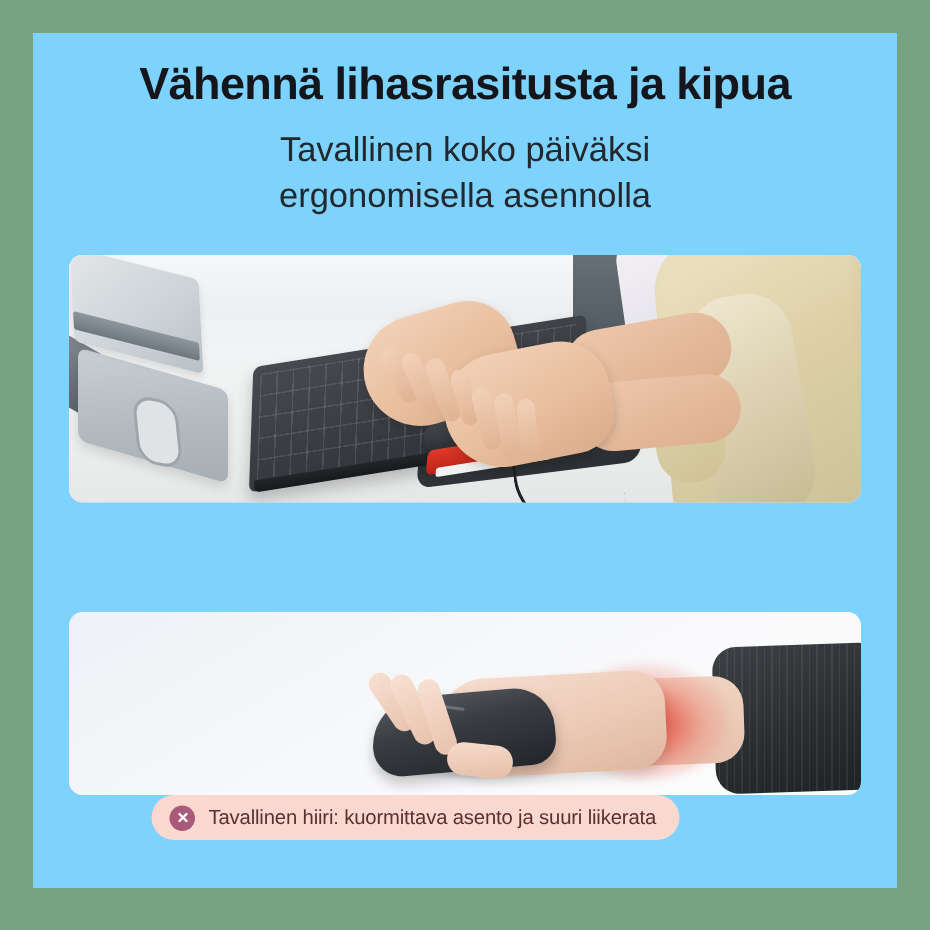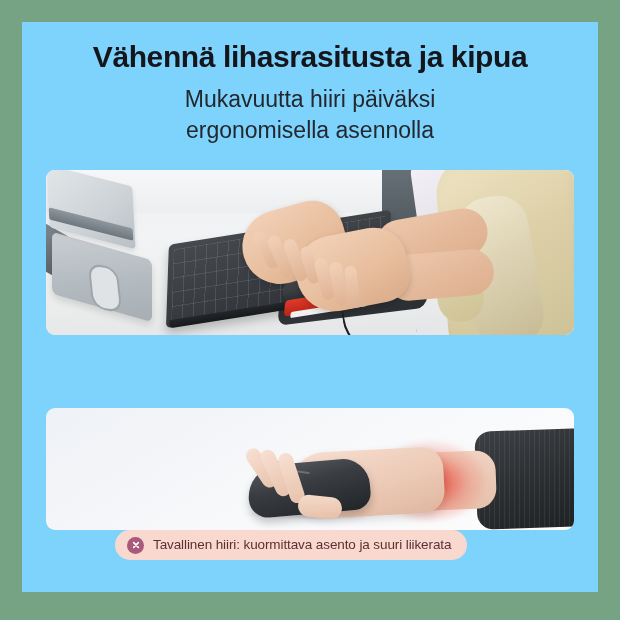--- a/index.html
+++ b/index.html
@@ -348,21 +348,21 @@
   }
   .badge-good {
     left: 28px;
     top: 323px;
     height: 32px;
     padding: 0 14px 0 11px;
     background: #cde4f7;
     box-shadow: 0 1px 3px rgba(0,0,0,.07);
   }
   .badge-bad {
-    left: 93px;
+    left: 79px;
     top: 508px;
     height: 30px;
     padding: 0 16px 0 12px;
     background: #f9d9cf;
   }
   .badge-icon {
     flex: 0 0 auto;
     width: 17px;
     height: 17px;
     border-radius: 50%;
@@ -383,21 +383,21 @@
   .badge-bad .badge-text { color: #5c2f33; }
 </style>
 </head>
 <body>
 
 <div class="poster">
   <div class="card">
 
     <div class="headline-block">
       <h1 class="headline">Vähennä lihasrasitusta ja kipua</h1>
-      <p class="subline">Mukavuutta hiiri päiväksi</p>
+      <p class="subline">Tavallinen koko päiväksi</p>
       <p class="subline">ergonomisella asennolla</p>
     </div>
 
     <div class="panel panel-top">
       <div class="desk"></div>
       <div class="wall"></div>
       <div class="stand-leg"></div>
       <div class="stand-base"></div>
       <div class="stand-hole"></div>
       <div class="stand-plate"></div>

